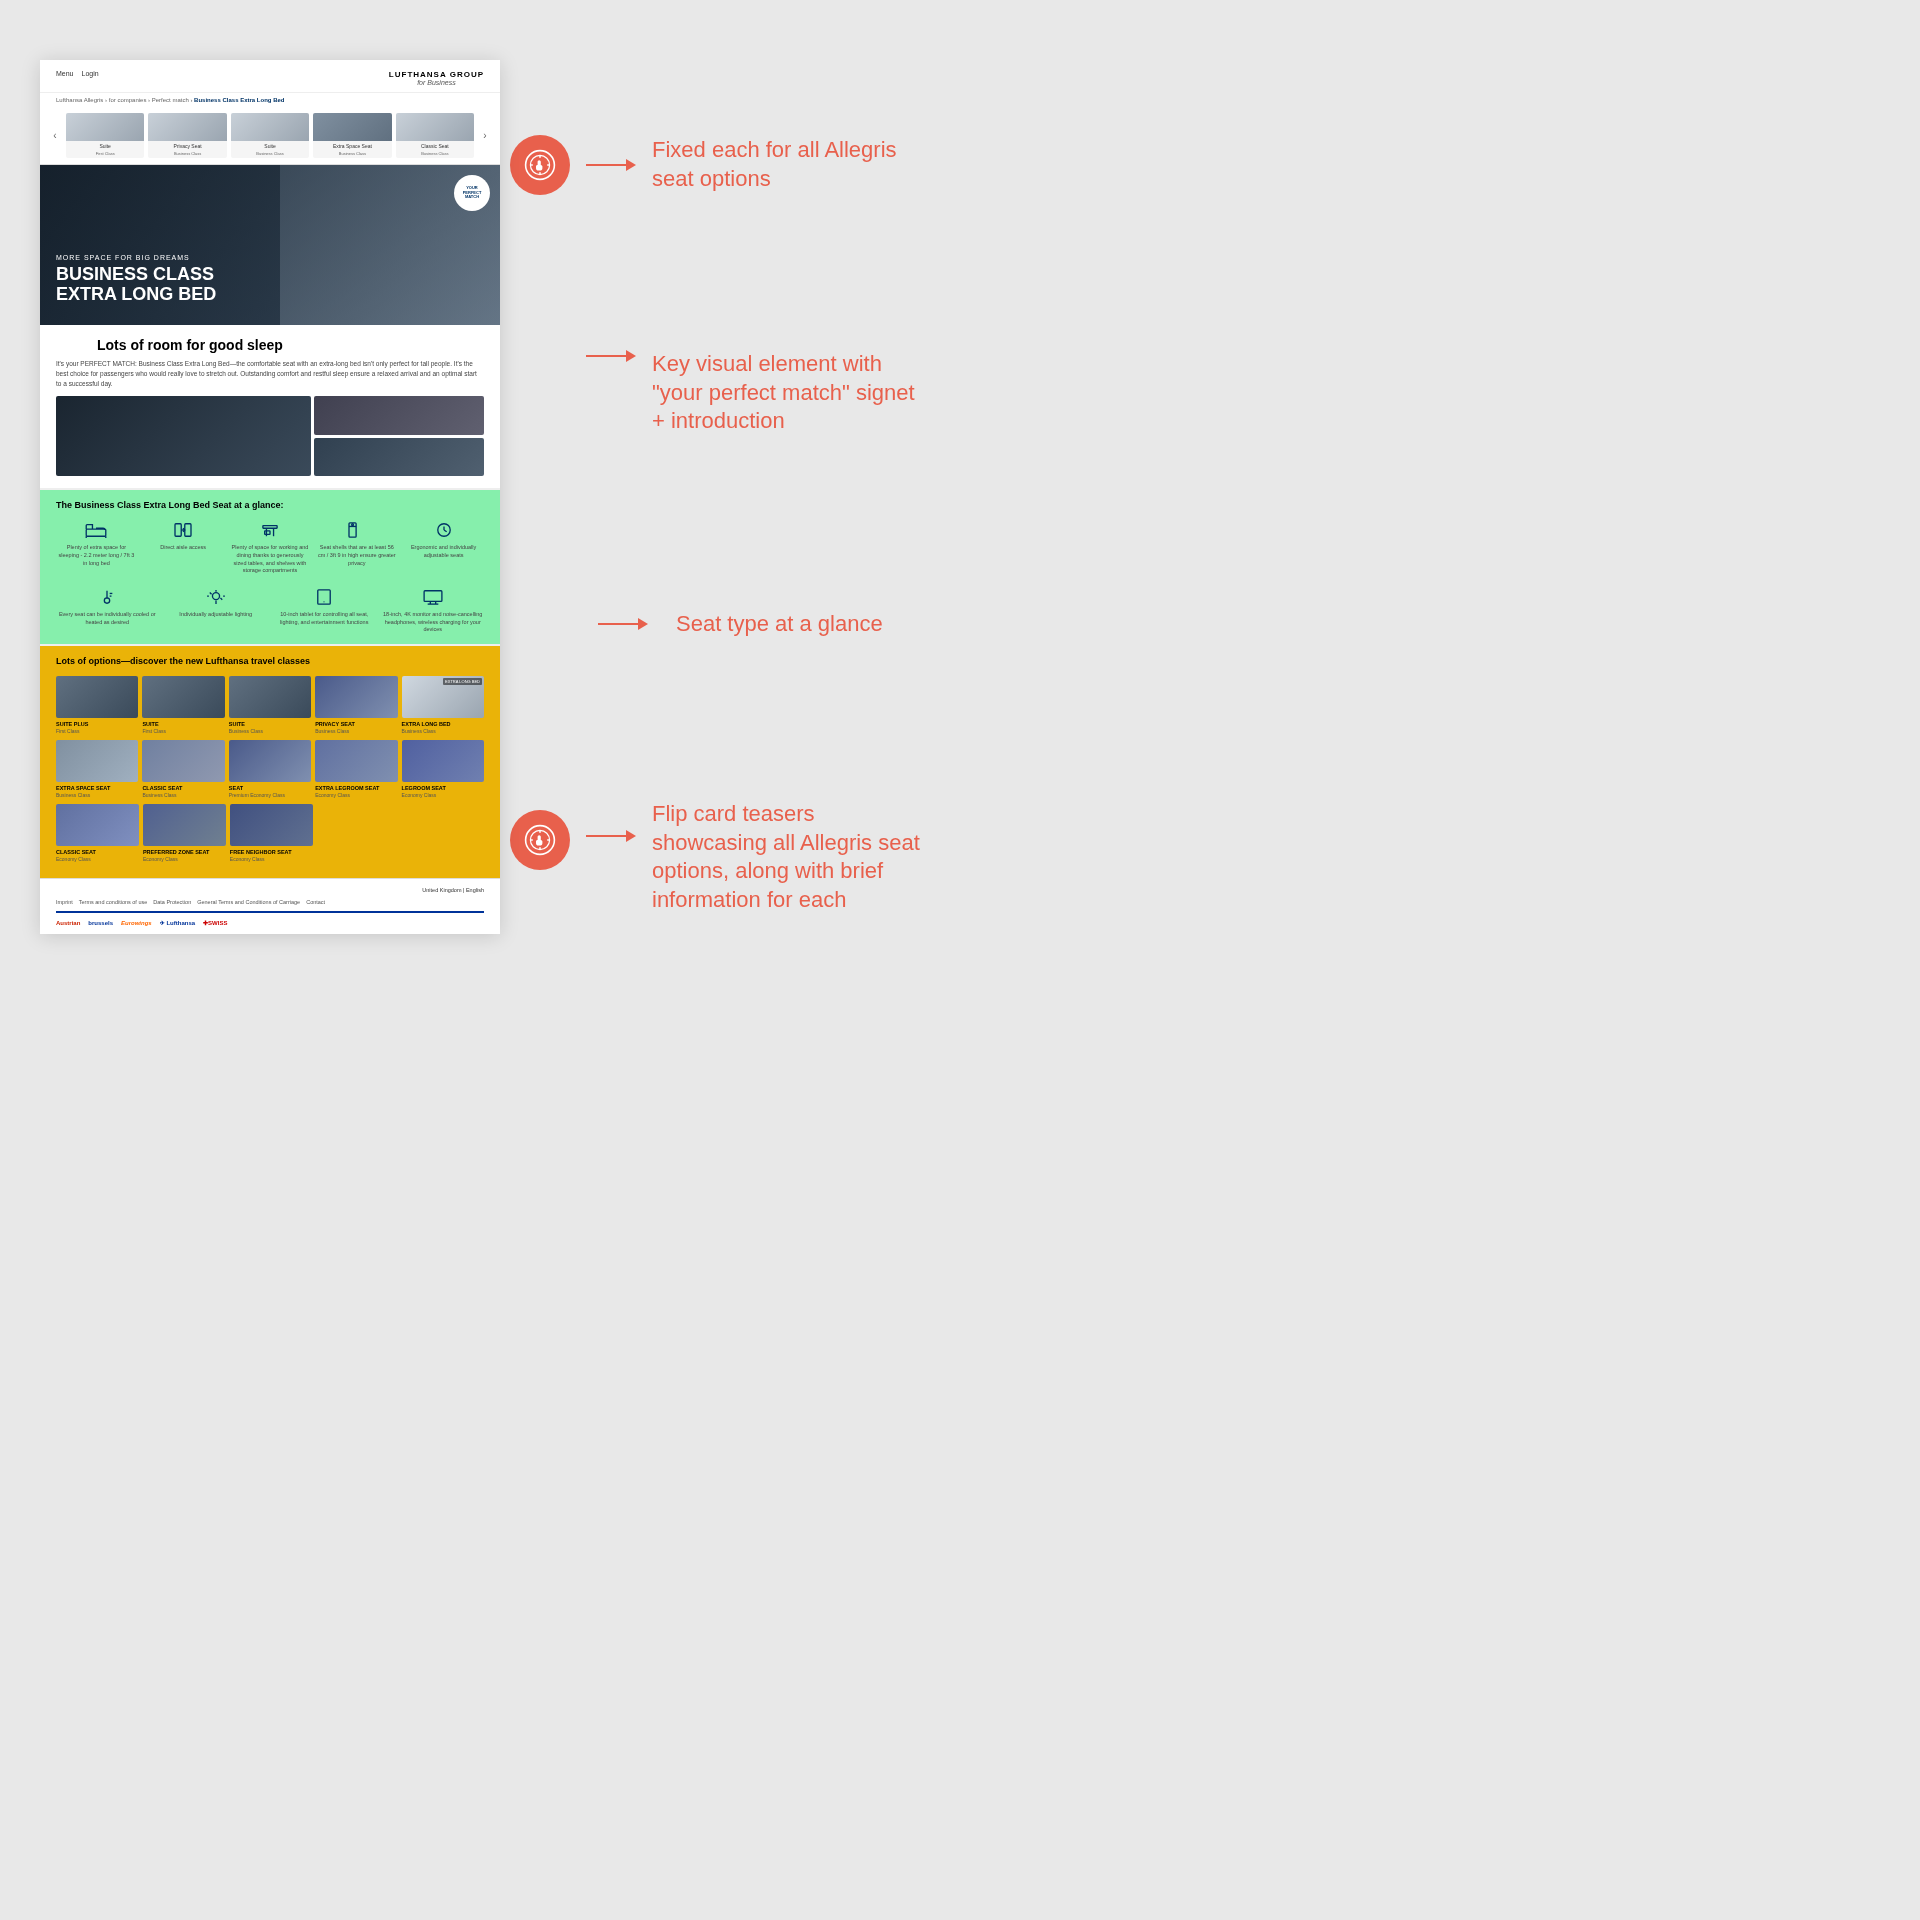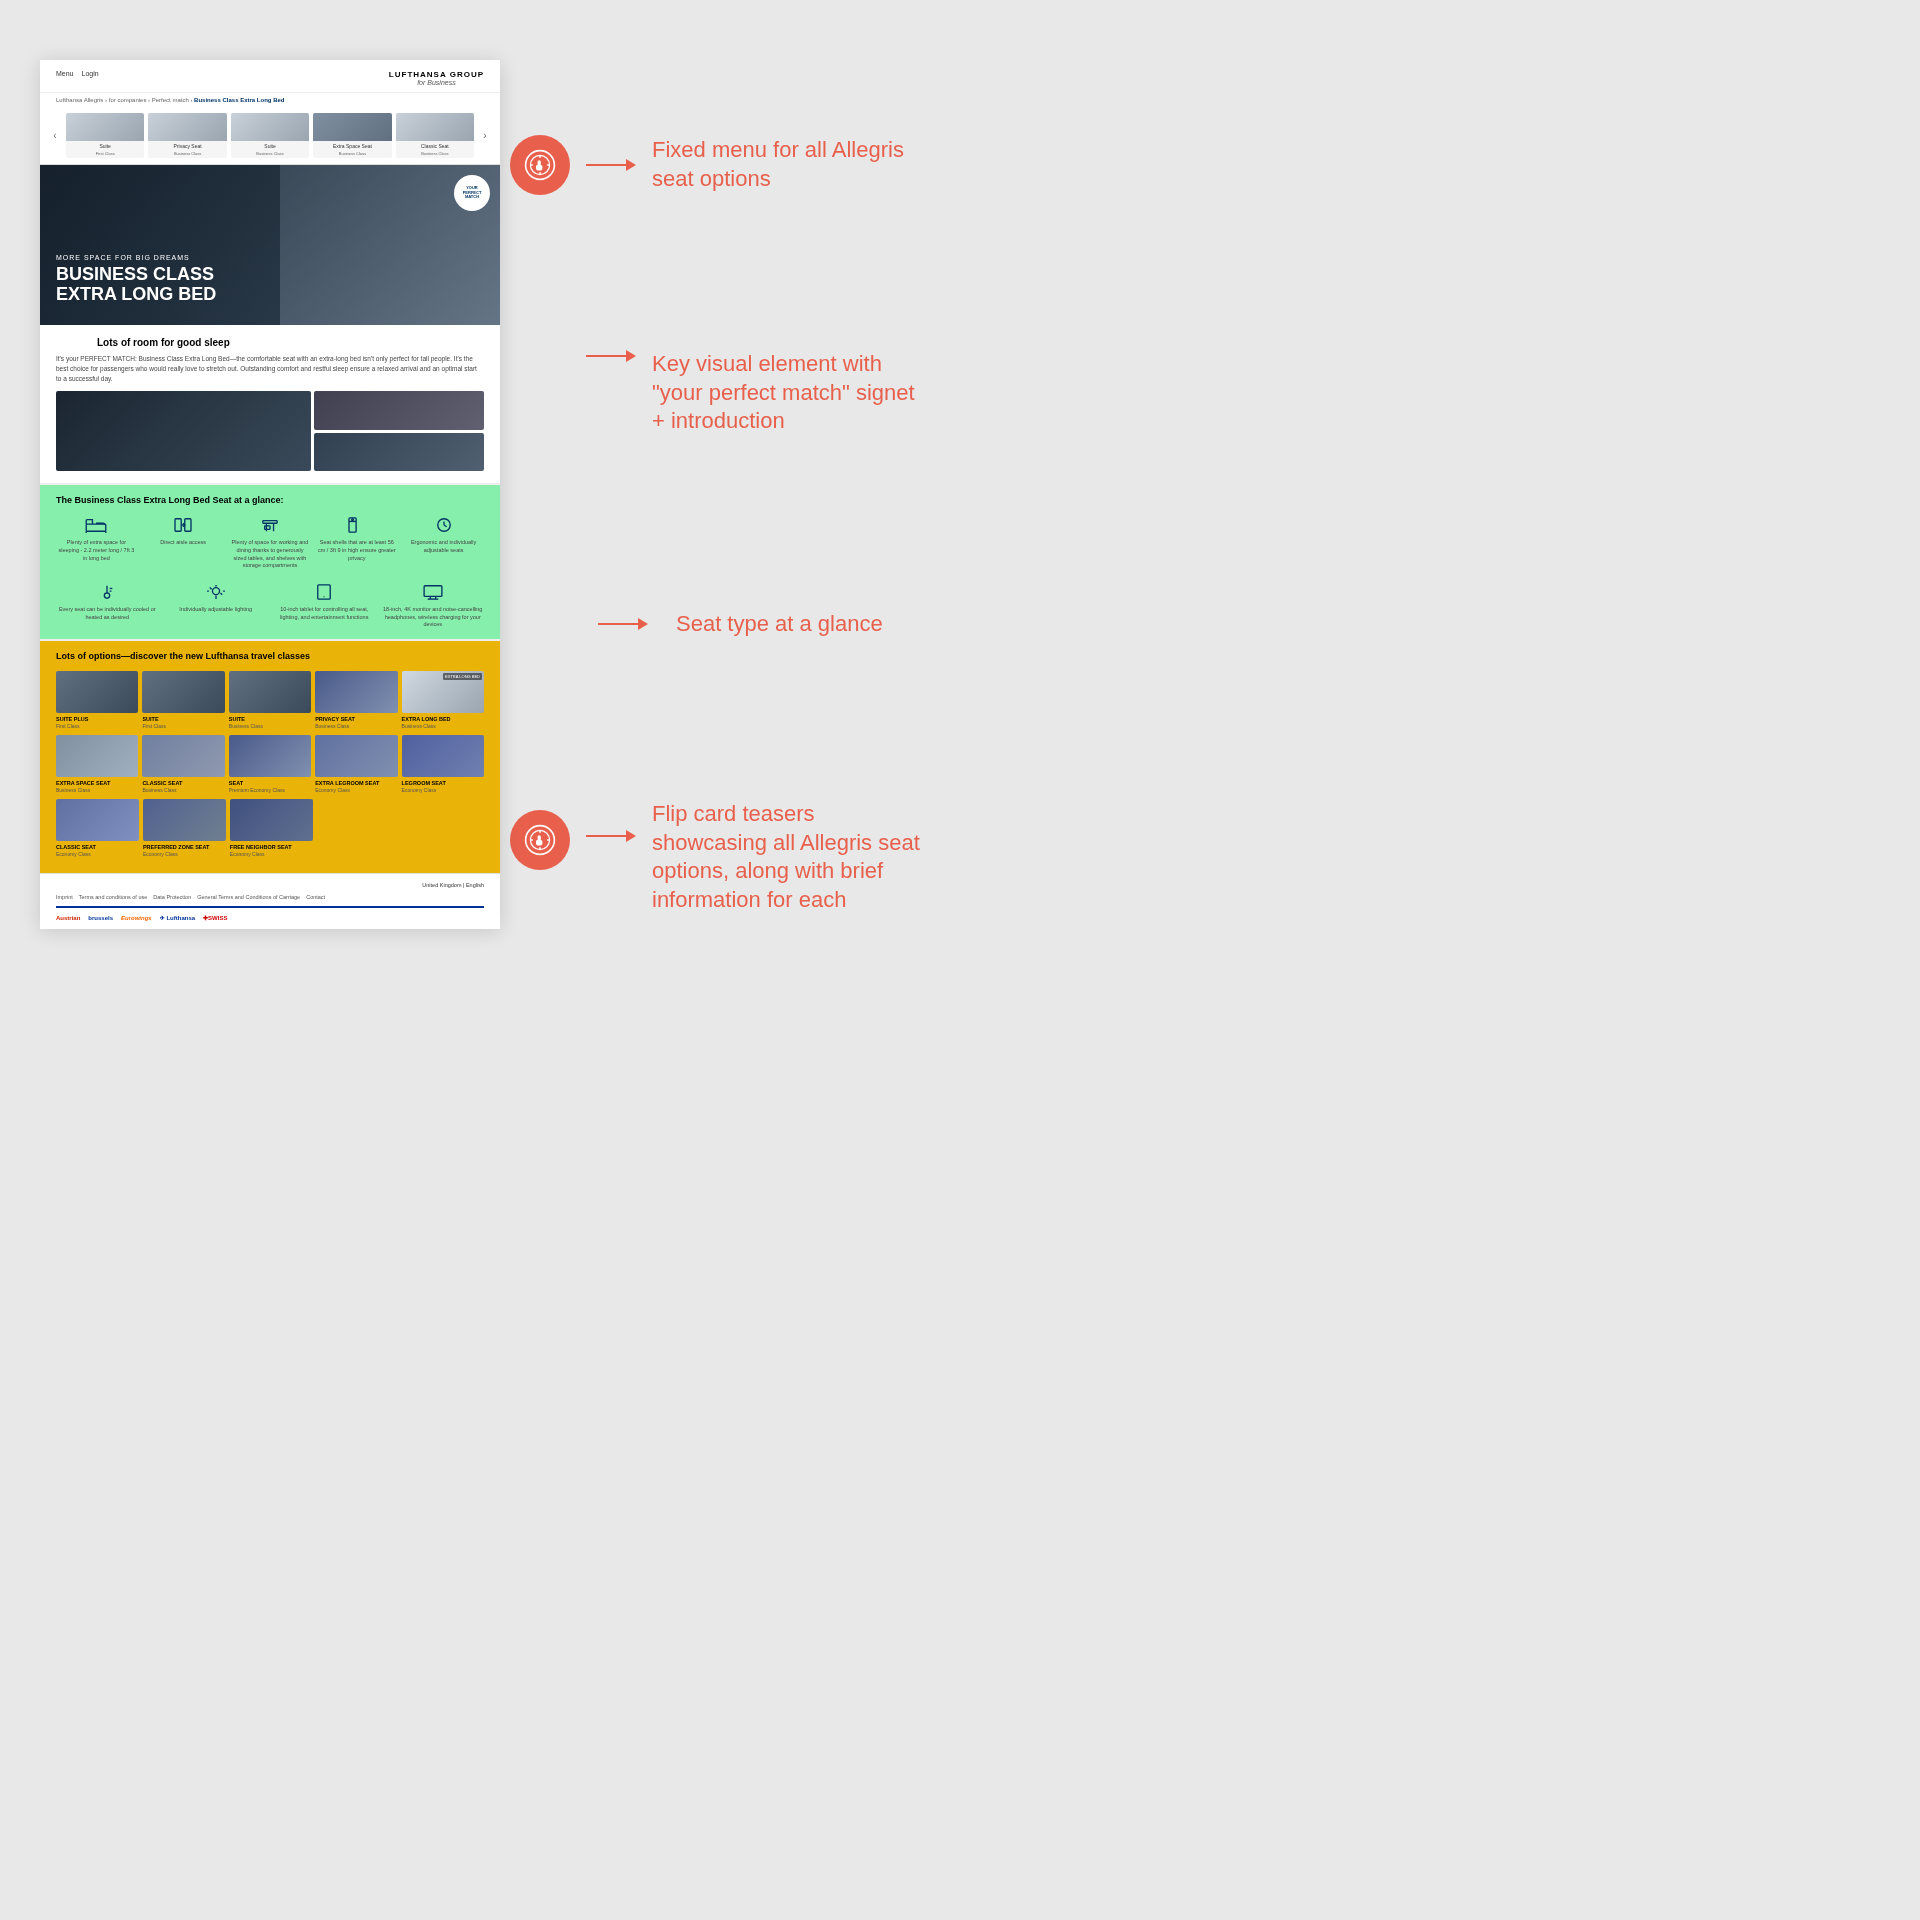--- a/index.html
+++ b/index.html
@@ -183,21 +183,21 @@
       opacity: 0.6;
     }
 
     
     .content-section {
       padding: 12px 16px;
       background: #fff;
     }
 
     .section-title {
-      font-size: 10px;
+      font-size: 14px;
       font-weight: bold;
       color: #000;
       margin-bottom: 6px;
       padding-left: 41px;
     }
     .section-text {
       font-size: 6.5px;
       color: #444;
       line-height: 1.5;
       margin-bottom: 8px;
@@ -733,21 +733,21 @@
           <circle cx="20" cy="20" r="18" stroke="white" stroke-width="2" fill="none"></circle>
           <circle cx="20" cy="20" r="12" stroke="white" stroke-width="1.5" fill="none"></circle>
           <path d="M20 8 L20 11 M20 29 L20 32 M8 20 L11 20 M29 20 L32 20" stroke="white" stroke-width="2"></path>
           <path d="M17 16 C17 14.9 17.9 14 19 14 C20.1 14 21 14.9 21 16 L21 20 C22.1 20 23 20.9 23 22 L23 24 C23 25.7 21.7 27 20 27 L18 27 C16.3 27 15 25.7 15 24 L15 22 C15 21.1 15.6 20.3 16.5 20.1 L17 20 Z" fill="white" stroke="none"></path>
         </svg>
       </div>
       <div style="display: flex; align-items: center; gap: 0;">
         <div class="arrow-line"></div>
         <div class="arrow-head"></div>
       </div>
-      <div class="annotation-text">Fixed menu for
+      <div class="annotation-text">Fixed each for
 all Allegris seat options</div>
     </div>
 
     <div style="position: absolute; top: 310px; left: 0; display: flex; align-items: flex-start; gap: 16px;">
       <div style="width: 60px; flex-shrink: 0;"></div>
       <div style="display: flex; align-items: center; gap: 0;">
         <div class="arrow-line"></div>
         <div class="arrow-head"></div>
       </div>
       <div class="annotation-text">Key visual element with

